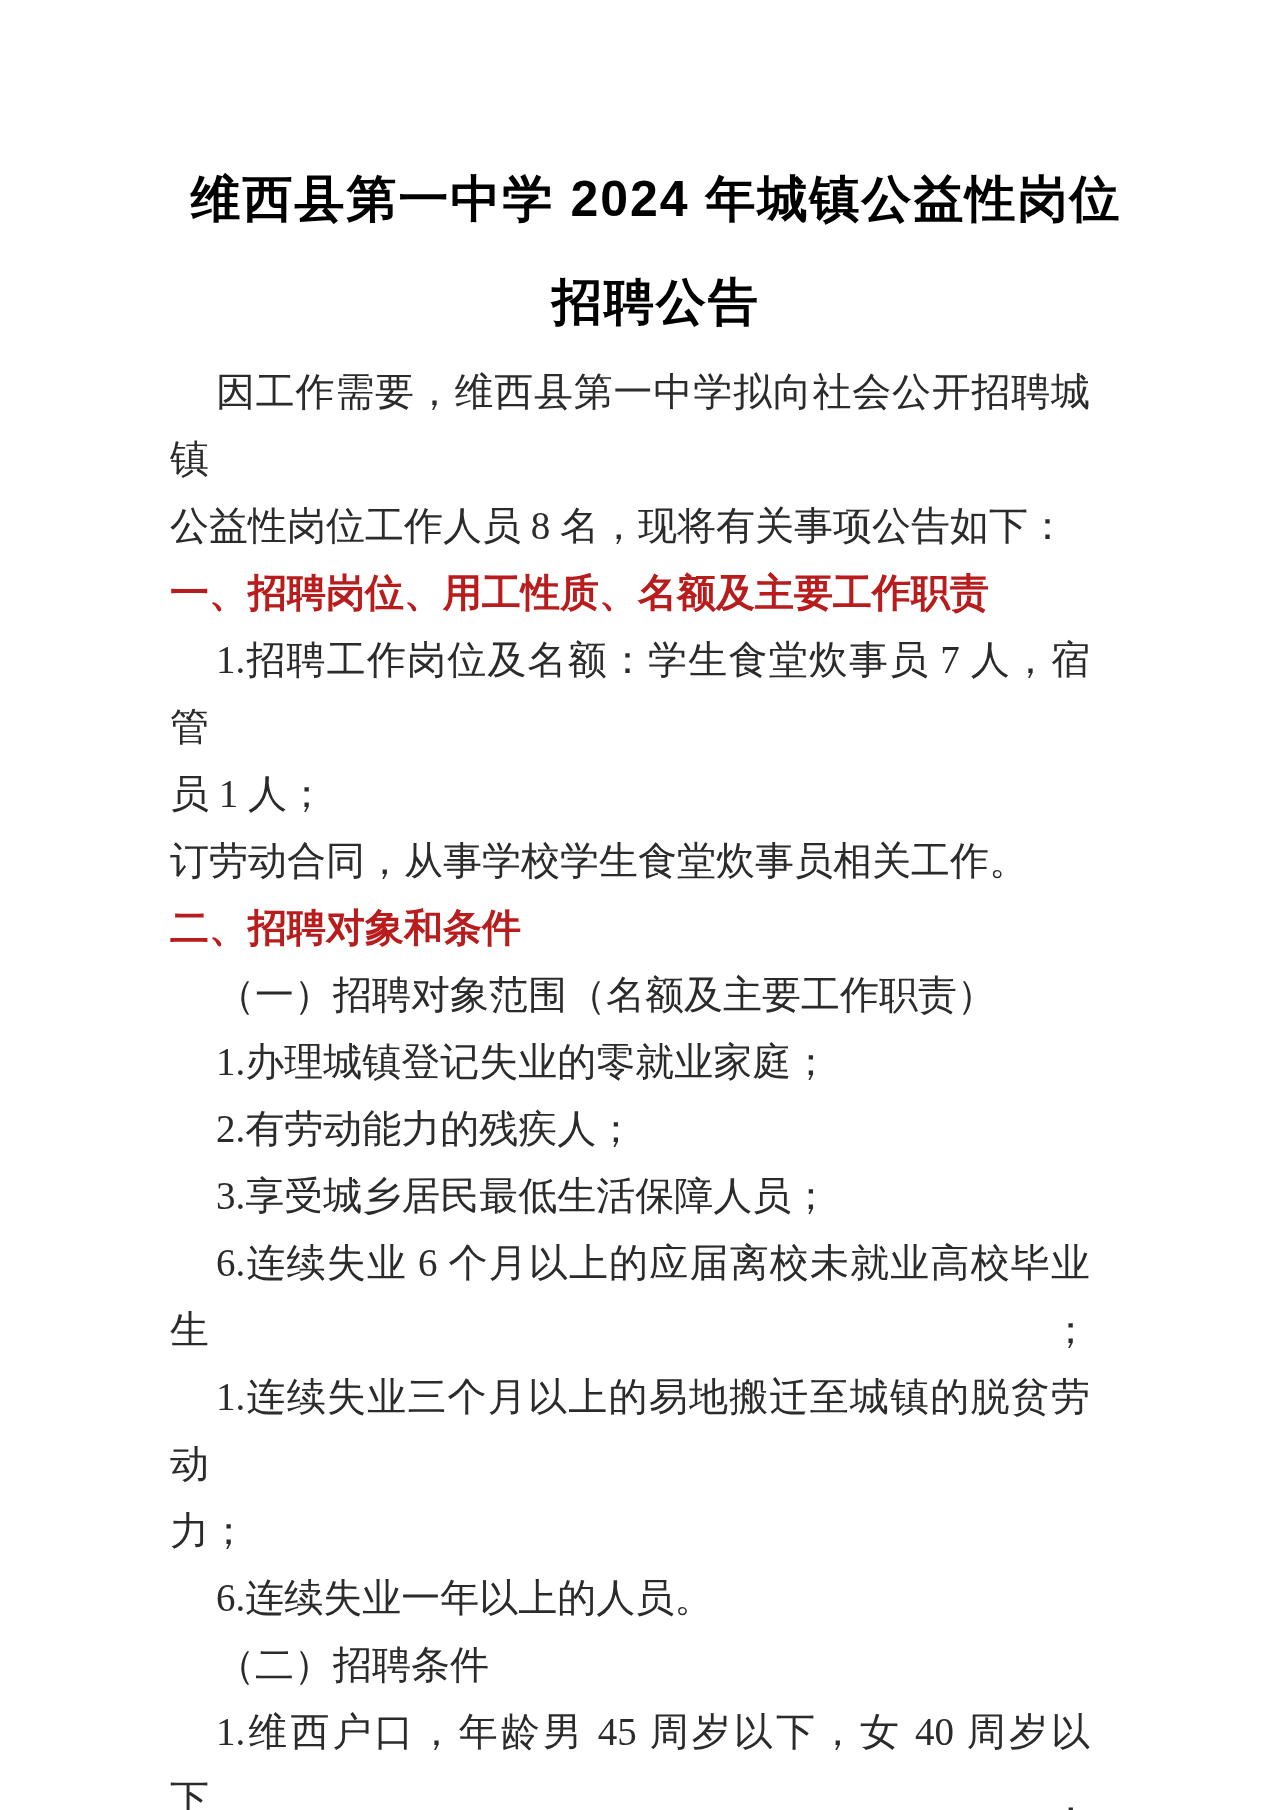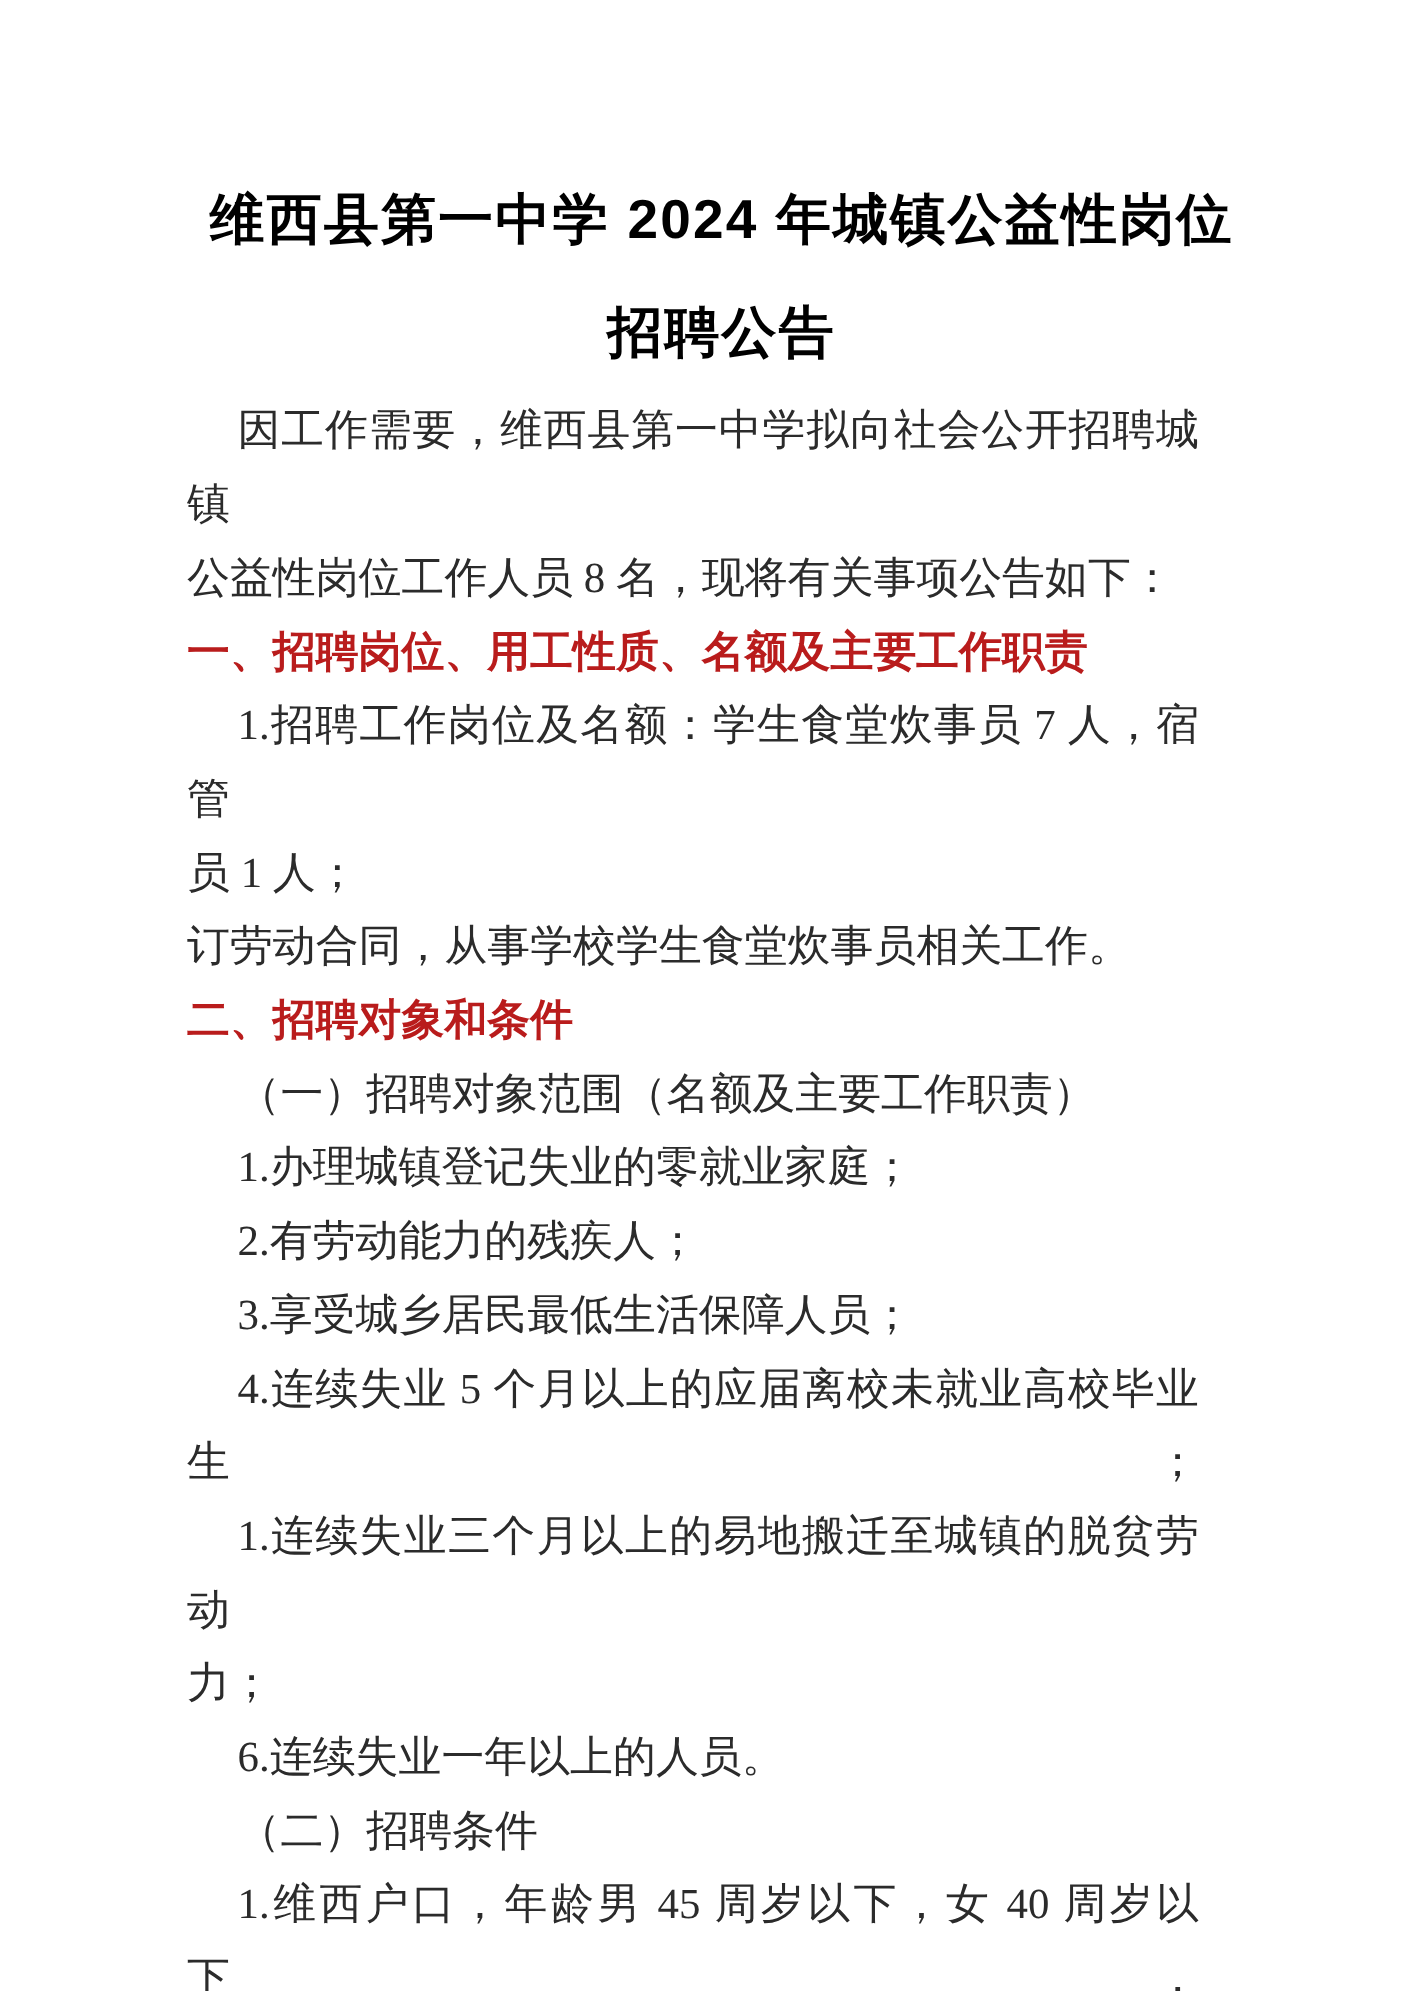--- a/index.html
+++ b/index.html
@@ -71,21 +71,21 @@
     <div class="line">公益性岗位工作人员 8 名，现将有关事项公告如下：</div>
     <div class="line heading">一、招聘岗位、用工性质、名额及主要工作职责</div>
     <div class="line indent full">1.招聘工作岗位及名额：学生食堂炊事员 7 人，宿管</div>
     <div class="line">员 1 人；</div>
     <div class="line">订劳动合同，从事学校学生食堂炊事员相关工作。</div>
     <div class="line heading">二、招聘对象和条件</div>
     <div class="line indent">（一）招聘对象范围（名额及主要工作职责）</div>
     <div class="line indent">1.办理城镇登记失业的零就业家庭；</div>
     <div class="line indent">2.有劳动能力的残疾人；</div>
     <div class="line indent">3.享受城乡居民最低生活保障人员；</div>
-    <div class="line indent full">4.连续失业 5 个月以上的应届离校未就业高校毕业生；</div>
+    <div class="line indent full">6.连续失业 6 个月以上的应届离校未就业高校毕业生；</div>
     <div class="line indent full">1.连续失业三个月以上的易地搬迁至城镇的脱贫劳动</div>
     <div class="line">力；</div>
     <div class="line indent">6.连续失业一年以上的人员。</div>
     <div class="line indent">（二）招聘条件</div>
     <div class="line indent full">1.维西户口，年龄男 45 周岁以下，女 40 周岁以下，</div>
     <div class="line">招聘对象和条件；</div>
   </div>
 
 </div>
 

